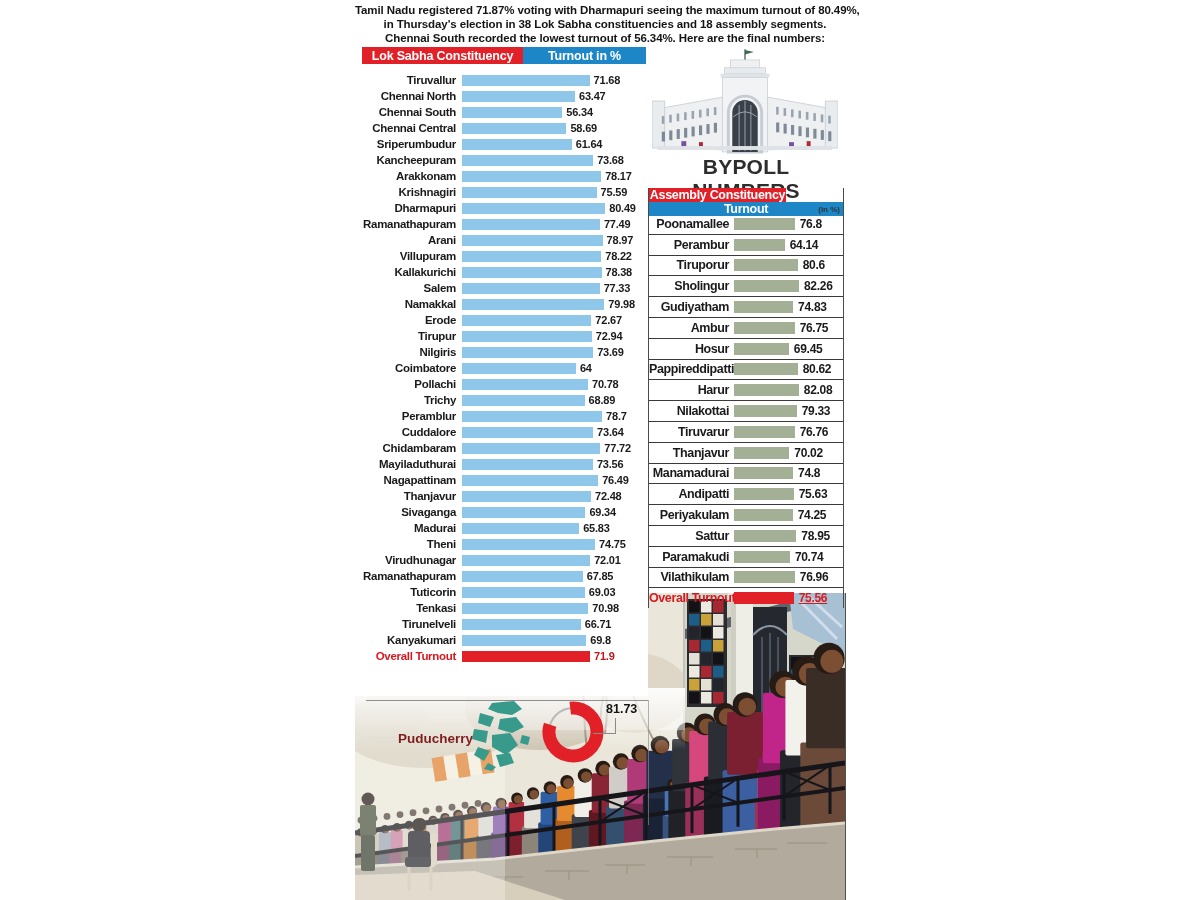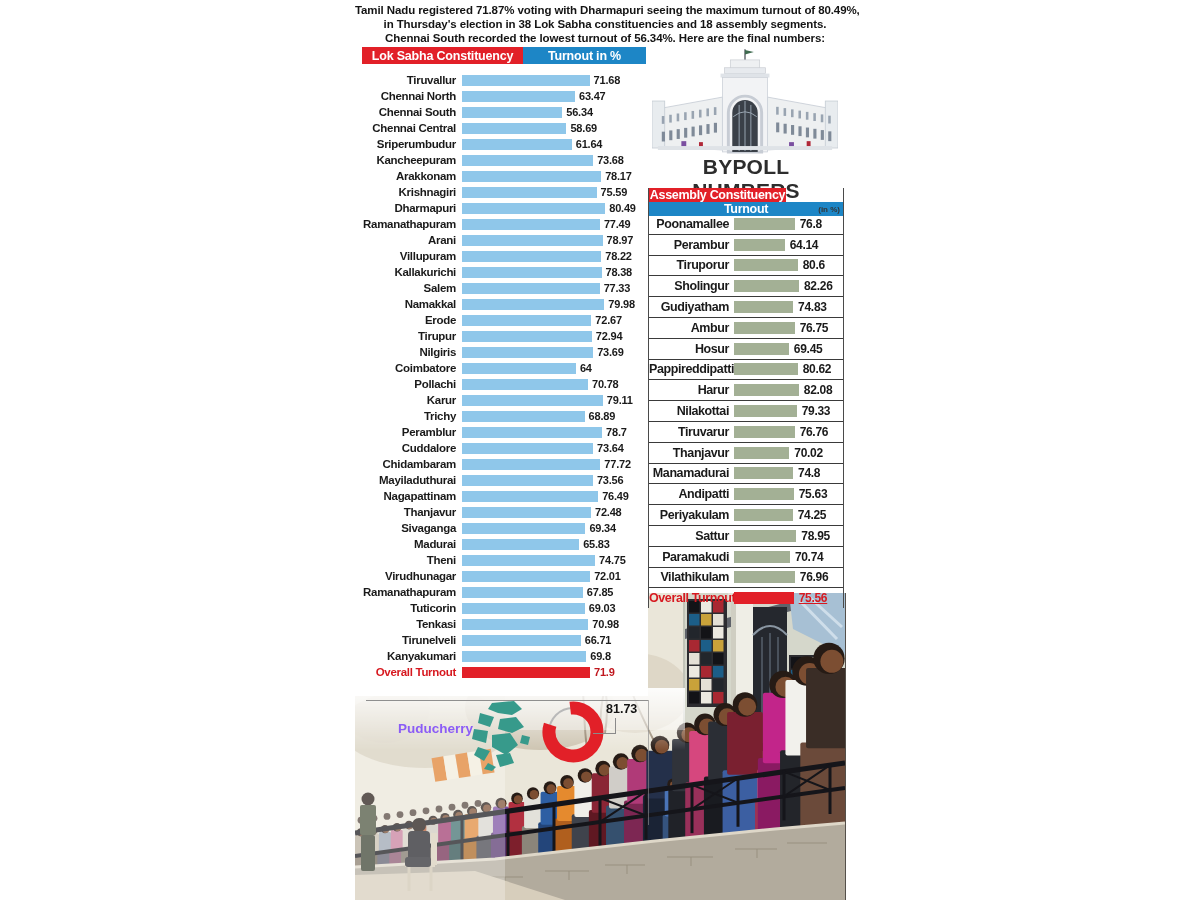--- a/index.html
+++ b/index.html
@@ -49,21 +49,21 @@
   .bp-val{margin-left:5px;font-size:12px;font-weight:bold;color:#1a1a1a;letter-spacing:-0.3px;}
   .bp-row.overall .bp-label{color:#d71920;}
   .bp-row.overall .bp-val{color:#d71920;text-decoration:underline;}
 
   
   .line-h{position:absolute;left:366px;top:700px;width:282px;height:1px;background:#8f8f8f;}
   .line-v{position:absolute;left:648px;top:700px;width:1px;height:125px;background:#8a8a8a;opacity:.65;}
 
   
   .pud{position:absolute;left:362px;top:700px;width:286px;height:75px;}
-  .pud-label{position:absolute;left:36px;top:21px;font-size:13.5px;font-weight:bold;color:#8b5cf6;}
+  .pud-label{position:absolute;left:36px;top:31px;font-size:13.5px;font-weight:bold;color:#7f1d1d;}
   .pud-map{position:absolute;left:102px;top:1px;width:74px;height:70px;}
   .donut{position:absolute;left:179px;top:0px;width:64px;height:64px;}
   .pud-callout{position:absolute;left:231px;top:18px;width:22px;height:15px;
                border-right:1px solid #8a8a8a;border-bottom:1px solid #8a8a8a;}
   .pud-val{position:absolute;left:244px;top:2px;font-size:12.5px;font-weight:bold;color:#141414;}
 
   
   .photo{position:absolute;left:355px;top:593px;width:490px;height:307px;
          border-right:1px solid #55504a;}
   .photo svg{display:block;}
@@ -460,25 +460,20 @@
     <div class="ls-label">Coimbatore</div>
     <div class="ls-bar" style="width: 113.92px; background: rgb(143, 199, 234);"></div>
     <div class="ls-val">64</div>
   </div>
         <div class="ls-row">
     <div class="ls-label">Pollachi</div>
     <div class="ls-bar" style="width: 125.988px; background: rgb(143, 199, 234);"></div>
     <div class="ls-val">70.78</div>
   </div>
         <div class="ls-row">
-    <div class="ls-label">Karur</div>
-    <div class="ls-bar" style="width: 140.816px; background: rgb(143, 199, 234);"></div>
-    <div class="ls-val">79.11</div>
-  </div>
-        <div class="ls-row">
     <div class="ls-label">Trichy</div>
     <div class="ls-bar" style="width: 122.624px; background: rgb(143, 199, 234);"></div>
     <div class="ls-val">68.89</div>
   </div>
         <div class="ls-row">
     <div class="ls-label">Peramblur</div>
     <div class="ls-bar" style="width: 140.086px; background: rgb(143, 199, 234);"></div>
     <div class="ls-val">78.7</div>
   </div>
         <div class="ls-row">

